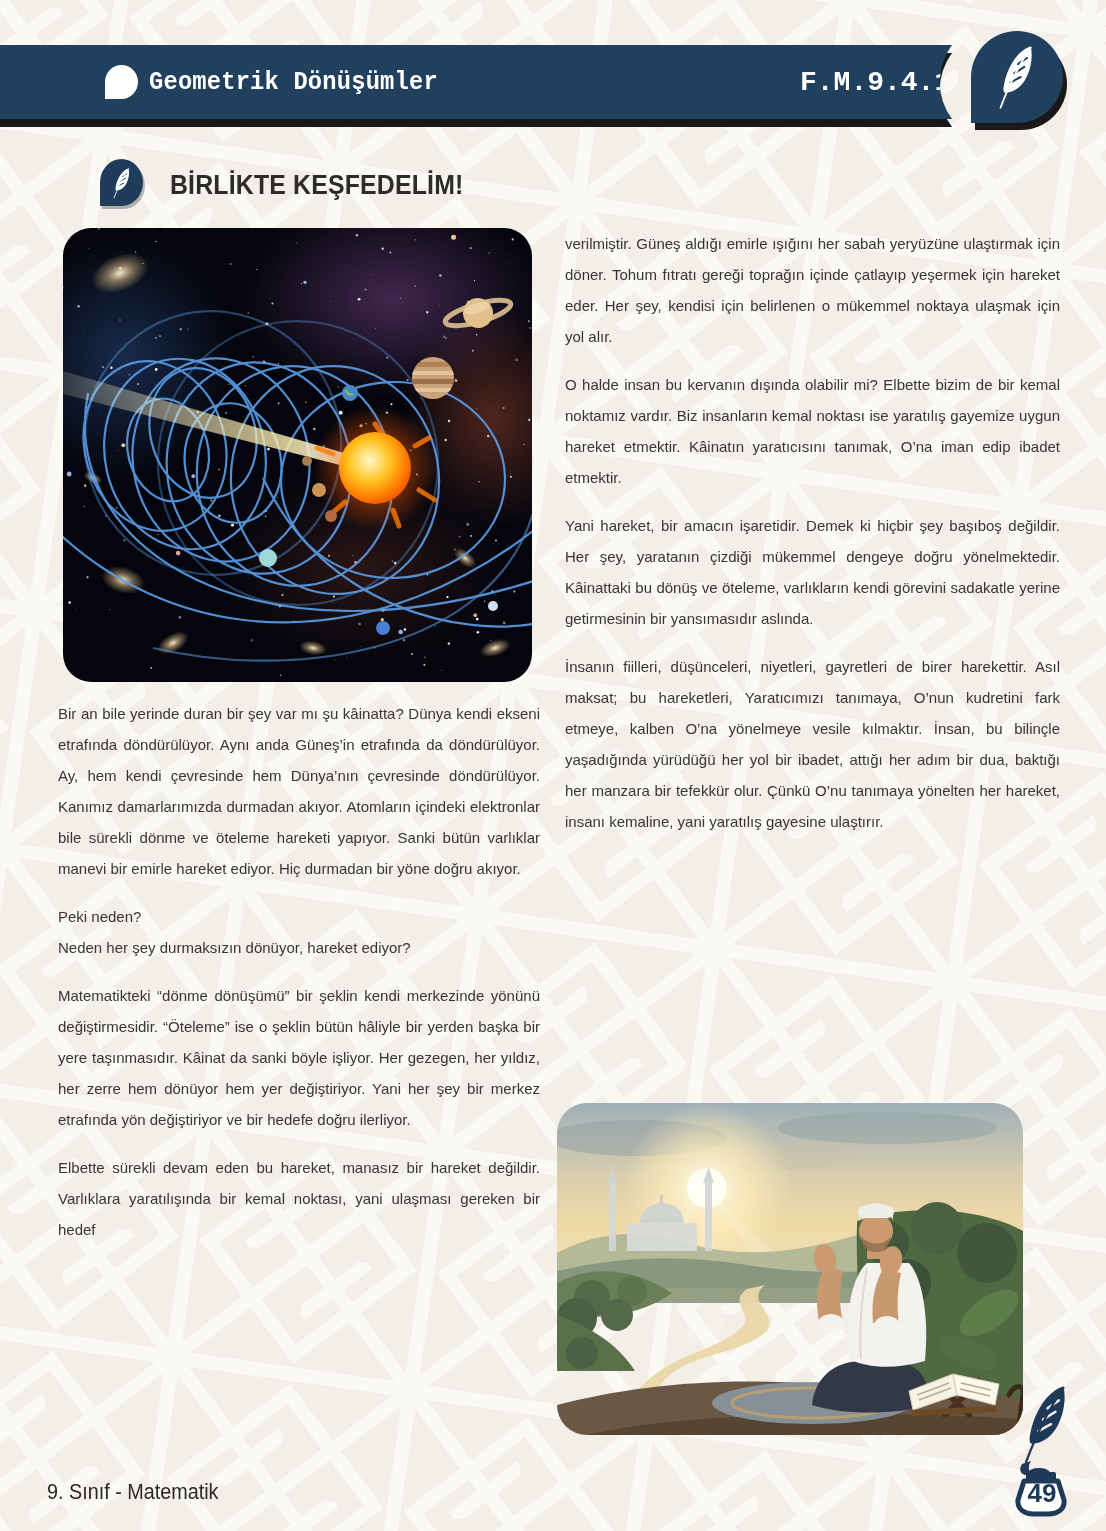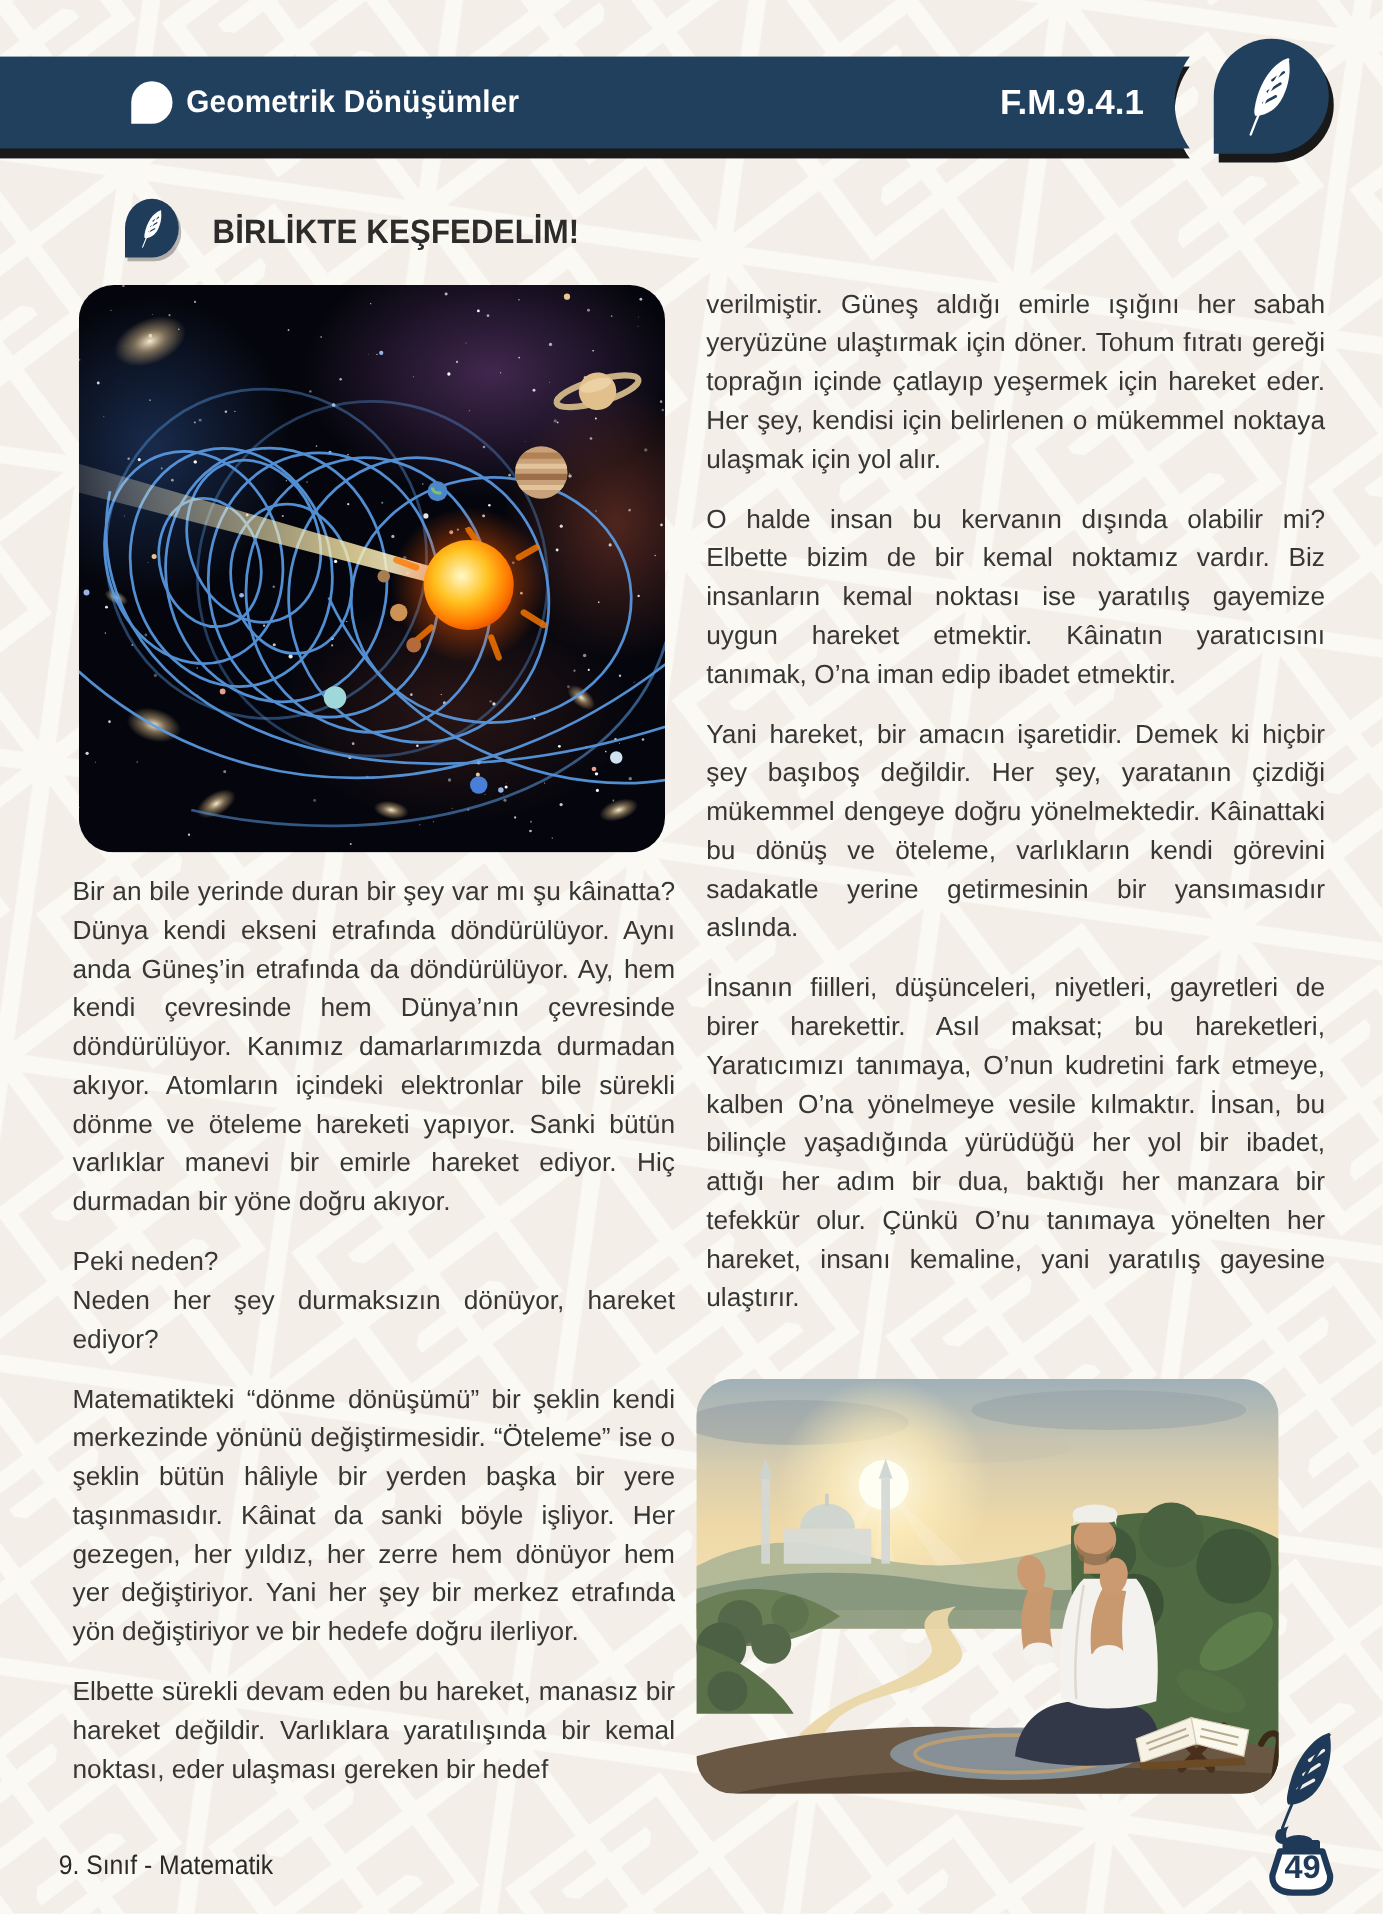--- a/index.html
+++ b/index.html
@@ -7,21 +7,21 @@
   body { font-family:"Liberation Sans", sans-serif; }
   .page { position:relative; width:1106px; height:1531px; overflow:hidden; background:#f3eee7; }
   .bg-pattern { position:absolute; left:0; top:0; z-index:0; }
 
   
   .banner-shadow, .banner {
     position:absolute; left:0; top:45px; width:965px; height:74px;
     clip-path: path("M0 0 L952 0 A62 62 0 0 0 952 74 L0 74 Z");
   }
   .banner-shadow { background:#191919; transform:translateY(8px); z-index:1; }
-  .banner { background:#21405e; z-index:2; }
+  .banner { background:#21405e; z-index:2;font-family:Liberation Mono, monospace; }
   .banner-blob { position:absolute; left:105px; top:20px; width:33px; height:34px;
     background:#ffffff; border-radius:58% 58% 58% 0; }
   .banner-title { position:absolute; left:149px; top:50%; transform:translateY(-50%) scaleX(.95);
     transform-origin:left center; color:#ffffff; font-size:25px; font-weight:bold; letter-spacing:.2px; white-space:nowrap; }
   .banner-code { position:absolute; left:800px; top:50%; transform:translateY(-50%);
     color:#ffffff; font-size:28px; font-weight:bold; white-space:nowrap; }
   .teardrop { position:absolute; left:971px; top:31px; width:92px; height:92px;
     background:#21405e; border-radius:50% 50% 50% 0; z-index:3;
     box-shadow:4px 7px 0 #191919; display:flex; align-items:center; justify-content:center; }
   .teardrop svg { width:46px; height:64px; color:#ffffff; --slit:#21405e; }
@@ -35,21 +35,21 @@
     color:#2d2c2a; letter-spacing:.2px; transform:scaleX(.92); transform-origin:left center;
     white-space:nowrap; z-index:2; }
 
   
   .photo { position:absolute; overflow:hidden; z-index:2; }
   .photo-space { left:63px; top:228px; width:469px; height:454px; border-radius:28px; }
   .photo-prayer { left:557px; top:1103px; width:466px; height:332px; border-radius:30px; }
   .photo svg { display:block; }
 
   
-  .col { position:absolute; z-index:2; color:#383634; font-size:21px; line-height:31px; }
+  .col { position:absolute; z-index:2; color:#383634; font-size:15px; line-height:31px; }
   .col-left  { left:58px;  top:698px; width:482px; }
   .col-right { left:565px; top:228px; width:495px; }
   .para { text-align:justify; hyphens:auto; margin-bottom:17px; }
   .para.preline { white-space:pre-line; }
 
   
   .footer-label { position:absolute; left:47px; top:1480px; font-size:21.5px; color:#2a2927;
     transform:scaleX(.92); transform-origin:left center; white-space:nowrap; z-index:2; }
   .page-widget { position:absolute; left:998px; top:1384px; width:86px; height:134px; z-index:3; }
   .page-widget svg { width:86px; height:134px; color:#1e3a58; --slit:#f3eee7; }
@@ -406,21 +406,21 @@
         </g>
       </g>
     </svg>
   </div>
 
   <div class="col col-left">
     <p class="para">Bir an bile yerinde duran bir şey var mı şu kâinatta? Dünya kendi ekseni etrafında döndürülüyor. Aynı anda Güneş’in etrafında da döndürülüyor. Ay, hem kendi çevresinde hem Dünya’nın çevresinde döndürülüyor. Kanımız damarlarımızda durmadan akıyor. Atomların içindeki elektronlar bile sürekli dönme ve öteleme hareketi yapıyor. Sanki bütün varlıklar manevi bir emirle hareket ediyor. Hiç durmadan bir yöne doğru akıyor.</p>
     <p class="para preline">Peki neden?
 Neden her şey durmaksızın dönüyor, hareket ediyor?</p>
     <p class="para">Matematikteki “dönme dönüşümü” bir şeklin kendi merkezinde yönünü değiştirmesidir. “Öteleme” ise o şeklin bütün hâliyle bir yerden başka bir yere taşınmasıdır. Kâinat da sanki böyle işliyor. Her gezegen, her yıldız, her zerre hem dönüyor hem yer değiştiriyor. Yani her şey bir merkez etrafında yön değiştiriyor ve bir hedefe doğru ilerliyor.</p>
-    <p class="para">Elbette sürekli devam eden bu hareket, manasız bir hareket değildir. Varlıklara yaratılışında bir kemal noktası, eder ulaşması gereken bir hedef</p>
+    <p class="para">Elbette sürekli devam eden bu hareket, manasız bir hareket değildir. Varlıklara yaratılışında bir kemal noktası, yani ulaşması gereken bir hedef</p>
   </div>
 
   <div class="col col-right">
     <p class="para">verilmiştir. Güneş aldığı emirle ışığını her sabah yeryüzüne ulaştırmak için döner. Tohum fıtratı gereği toprağın içinde çatlayıp yeşermek için hareket eder. Her şey, kendisi için belirlenen o mükemmel noktaya ulaşmak için yol alır.</p>
     <p class="para">O halde insan bu kervanın dışında olabilir mi? Elbette bizim de bir kemal noktamız vardır. Biz insanların kemal noktası ise yaratılış gayemize uygun hareket etmektir.  Kâinatın yaratıcısını tanımak, O’na iman edip ibadet etmektir.</p>
     <p class="para">Yani hareket, bir amacın işaretidir. Demek ki hiçbir şey başıboş değildir. Her şey, yaratanın çizdiği mükemmel dengeye doğru yönelmektedir. Kâinattaki bu dönüş ve öteleme, varlıkların kendi görevini sadakatle yerine getirmesinin bir yansımasıdır aslında.</p>
     <p class="para">İnsanın fiilleri, düşünceleri, niyetleri, gayretleri de birer harekettir. Asıl maksat; bu hareketleri, Yaratıcımızı tanımaya, O’nun kudretini fark etmeye, kalben O’na yönelmeye vesile kılmaktır. İnsan, bu bilinçle yaşadığında yürüdüğü her yol bir ibadet, attığı her adım bir dua, baktığı her manzara bir tefekkür olur. Çünkü O’nu tanımaya yönelten her hareket, insanı kemaline, yani yaratılış gayesine ulaştırır.</p>
   </div>
 
   <div class="photo photo-prayer">

